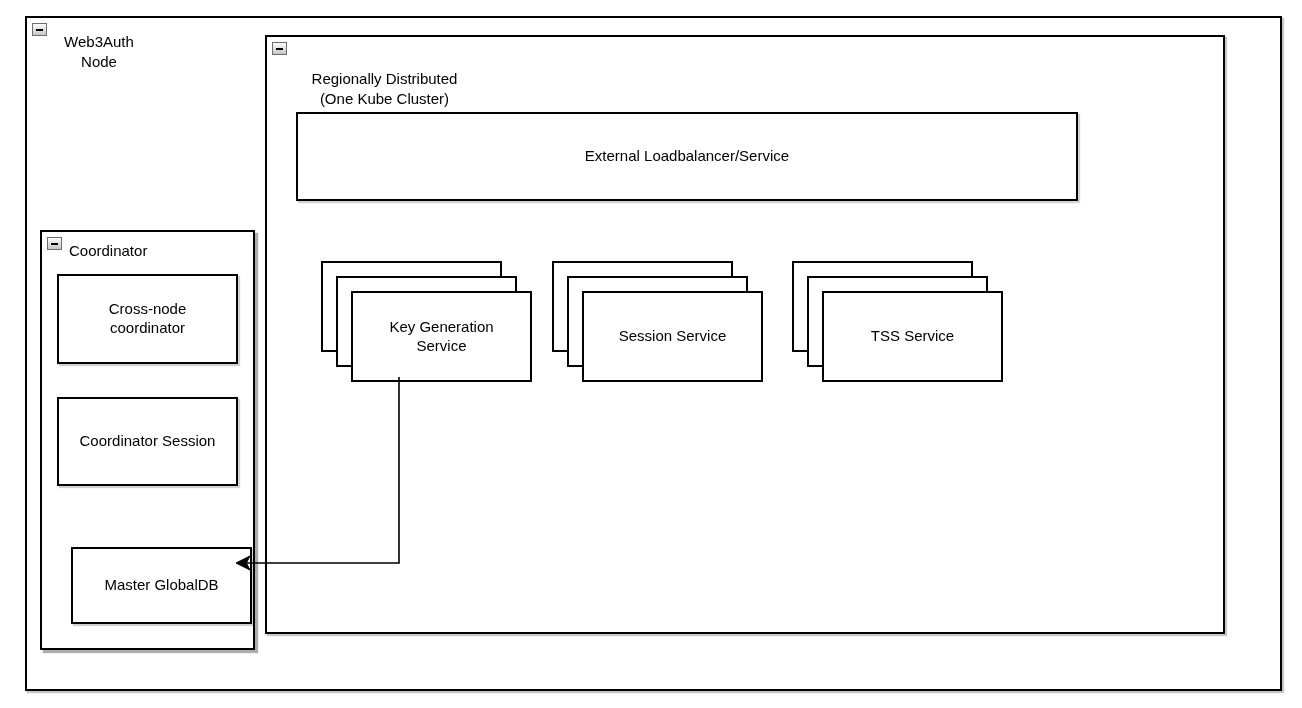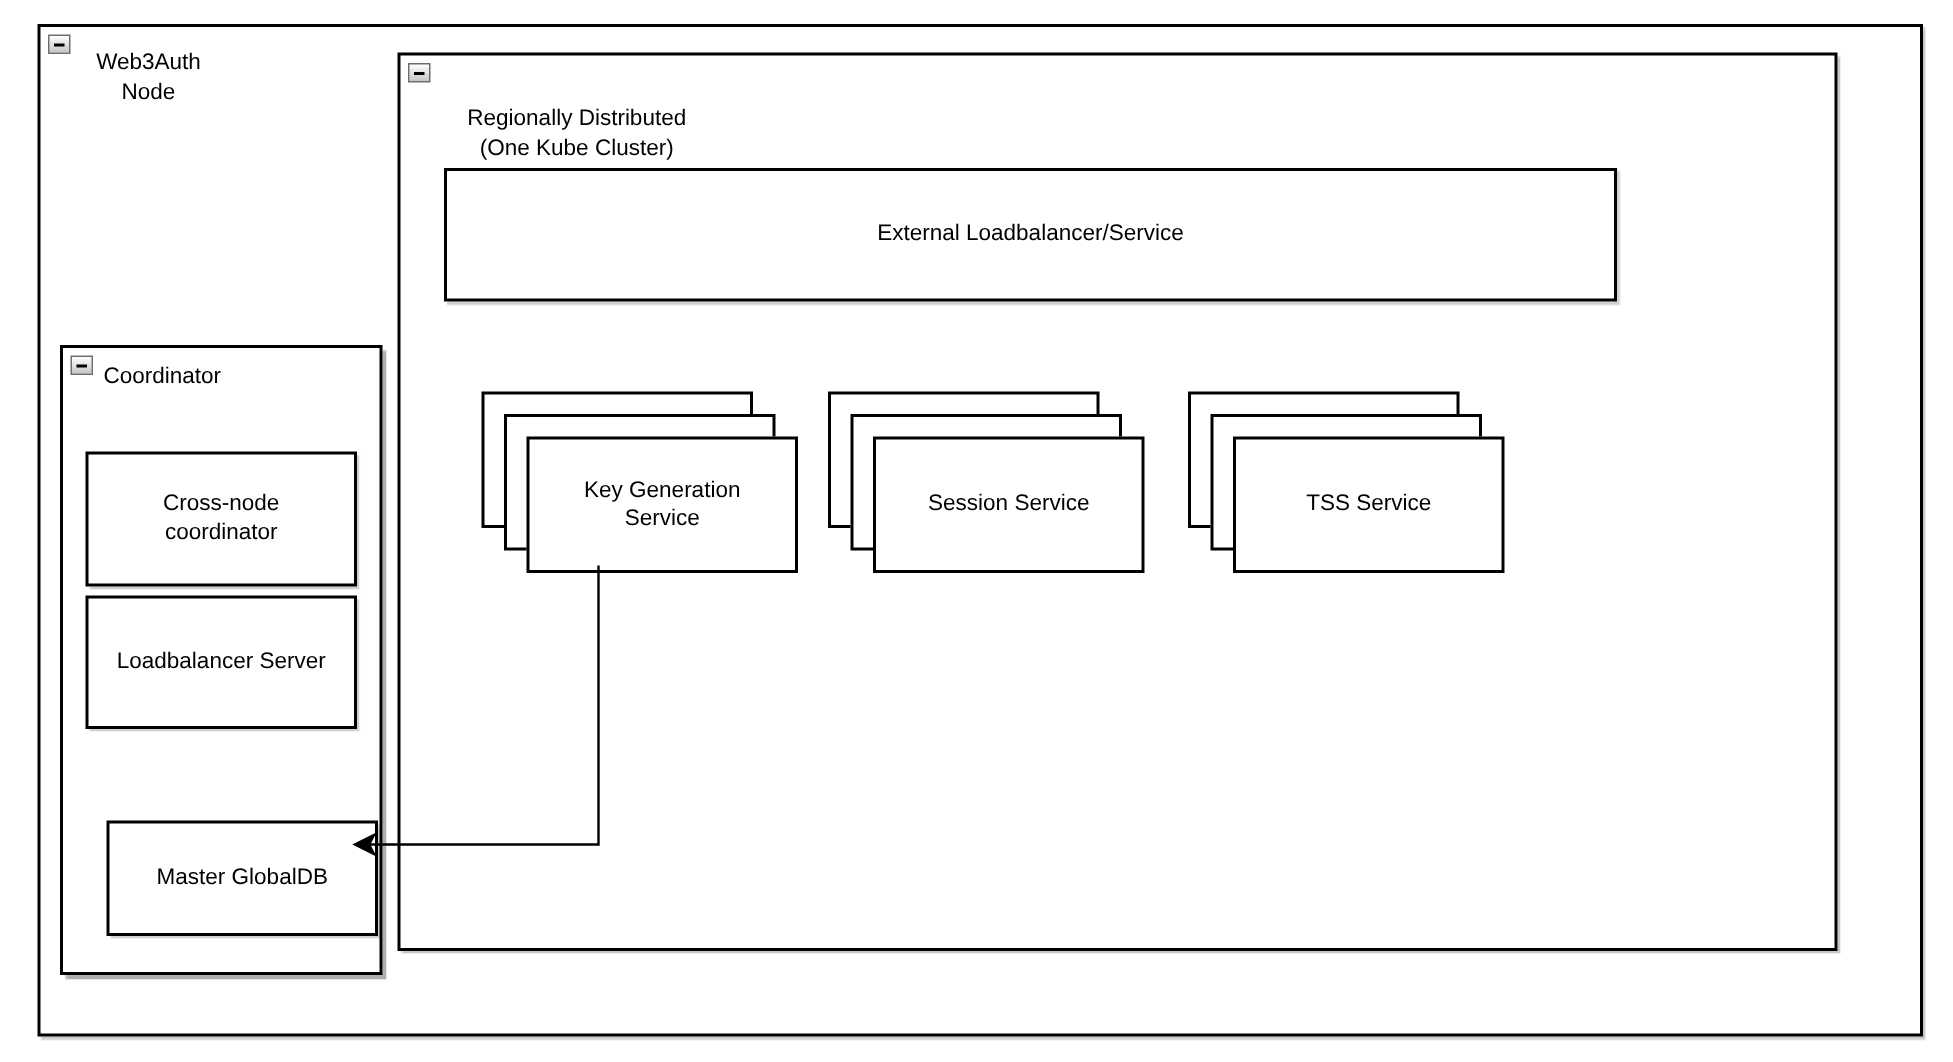--- a/index.html
+++ b/index.html
@@ -108,24 +108,24 @@
     </div>
     <div class="group-label" style="left:22px; top:14px; width:100px; text-align:center;">Web3Auth
 Node</div>
 
     <div class="group-box coordinator-box" style="left:13px; top:212px; width:215px; height:420px;">
       <div class="collapse-btn">
         <span class="minus-bar"></span>
       </div>
       <div class="group-label" style="left:27px; top:9px;">Coordinator</div>
 
-      <div class="shape" style="left:15px; top:69px; width:181px; height:90px;">Cross-node
+      <div class="shape" style="left:15px; top:42px; width:181px; height:90px;">Cross-node
 coordinator</div>
 
-      <div class="shape" style="left:15px; top:165px; width:181px; height:89px;">Loadbalancer Server</div>
+      <div class="shape" style="left:15px; top:165px; width:181px; height:89px;">Coordinator Session</div>
 
       <div class="shape" style="left:29px; top:315px; width:181px; height:77px;text-align:center;">Master GlobalDB</div>
     </div>
 
     <div class="group-box" style="left:238px; top:17px; width:960px; height:599px;">
       <div class="collapse-btn">
         <span class="minus-bar"></span>
       </div>
       <div class="group-label" style="left:25px; top:12px; width:185px; text-align:center;margin-top:20px;">Regionally Distributed
 (One Kube Cluster)</div>

